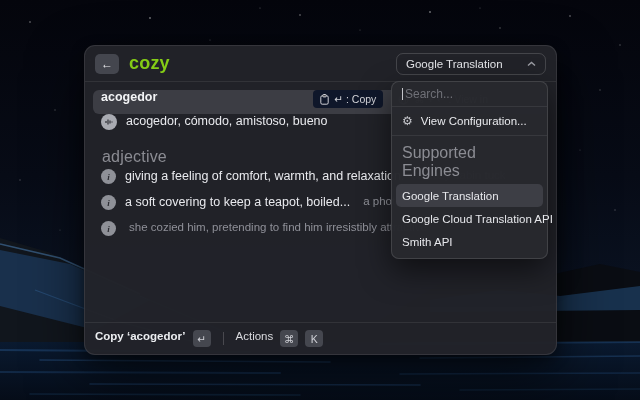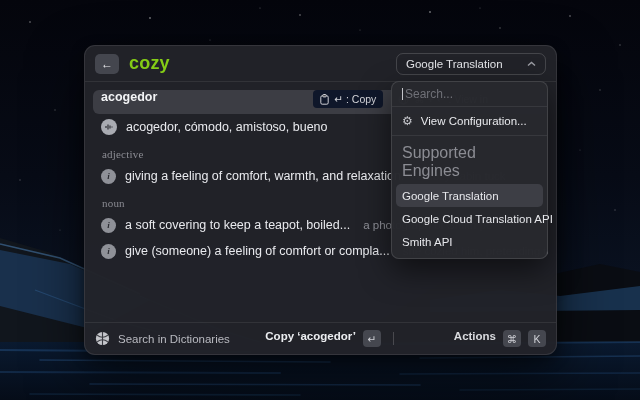--- a/index.html
+++ b/index.html
@@ -43,40 +43,40 @@
     display:flex;align-items:flex-start;padding:0 8px;gap:8px;
   }
   .sel-title{color:#f3f4f6;font-size:12.5px;font-weight:600;flex:1;}
   .hint-badges{display:flex;gap:8px;align-items:center;}
   .hint-badge{
     display:flex;align-items:center;gap:5px;height:18px;
     background:#0f172a;border-radius:4px;padding:0 7px;
     color:#d3d4d9;font-size:10.5px;white-space:nowrap;
   }
   .hint-badge.viewin{padding-right:52px;}
-  .row{display:flex;align-items:center;gap:9px;height:26px;padding:0 8px;white-space:nowrap;overflow:hidden;}
+  .row{display:flex;gap:9px;height:26px;padding:0 8px;white-space:nowrap;overflow:hidden;}
   .row-icon{
     width:16px;height:16px;border-radius:50%;background:#a9abb2;flex:0 0 16px;
     display:flex;align-items:center;justify-content:center;
   }
   .row-icon.dim{width:15px;height:15px;flex-basis:15px;background:#8f9198;}
   .row-icon .ltr{color:#2c2d33;font-size:9px;font-weight:700;font-style:italic;font-family:"Liberation Serif",serif;}
   .row-title{color:#e9eaee;font-size:12.5px;}
   .row-sub{color:#8f9098;font-size:11.5px;margin-left:4px;}
-  .sec-header{color:#8b8c93;font-size:11px;padding:8px 9px 3px;letter-spacing:.2px;font-family:Liberation Serif, serif;}
+  .sec-header{color:#8b8c93;font-size:16px;padding:8px 9px 3px;letter-spacing:.2px;}
   
   .win-footer{
     flex:0 0 31px;border-top:1px solid rgba(255,255,255,0.08);
     display:flex;align-items:center;padding:0 10px;gap:8px;margin-top:auto;
   }
   .footer-left{display:flex;align-items:center;gap:8px;flex:1;}
   .footer-label{color:#b9bac0;font-size:11.5px;}
   .footer-action{display:flex;align-items:flex-start;gap:7px;}
   .action-label{color:#eceef1;font-size:11.5px;font-weight:600;}
-  .action-label.secondary{font-weight:700;color:#d9dade;margin-left:48px;}
+  .action-label.secondary{font-weight:400;color:#d9dade;}
   .keycap{
     min-width:18px;height:17px;padding:0 3px;border-radius:4px;background:#45474f;
     display:flex;align-items:center;justify-content:center;
     color:#cfd0d6;font-size:10.5px;box-sizing:border-box;
   }
   .footer-divider{width:1px;height:13px;background:rgba(255,255,255,0.18);margin:0 4px;}
   
   .dropdown{
     position:absolute;top:35px;right:8px;width:157px;z-index:10;
     background:rgba(39,40,46,0.99);
@@ -219,49 +219,38 @@
 
     <div class="sec-header">adjective</div>
     <div class="row">
       <span class="row-icon dim">
           <span class="ltr">i</span>
         </span>
       <span class="row-title">giving a feeling of comfort, warmth, and relaxation.</span>
       <span class="row-sub">a cozy cabin tuck</span>
     </div>
 
-    <div class="sec-header">noun</div>
     <div class="row">
       <span class="row-icon dim">
           <span class="ltr">i</span>
         </span>
       <span class="row-title">a soft covering to keep a teapot, boiled...</span>
       <span class="row-sub">a photograph of Smith po</span>
     </div>
 
     <div class="row">
       <span class="row-icon dim">
           <span class="ltr">i</span>
         </span>
-      <span class="row-title">give (someone) a feeling of comfort or compla...</span>
       <span class="row-sub">she cozied him, pretending to find him irresistibly attractive</span>
     </div>
 
   </div>
 
   <div class="win-footer">
-    <div class="footer-left">
-      <svg width="15" height="15" viewBox="0 0 15 15">
-        <circle cx="7.5" cy="7.5" r="6.6" fill="#d6d7db" opacity="0.9"></circle>
-        <path d="M2.2 4.2 Q7.5 8.2 12.8 4.2" fill="none" stroke="#3a3b41" stroke-width="1.1"></path>
-        <path d="M2.2 10.8 Q7.5 6.8 12.8 10.8" fill="none" stroke="#3a3b41" stroke-width="1.1"></path>
-        <line x1="7.5" y1="0.9" x2="7.5" y2="14.1" stroke="#3a3b41" stroke-width="1.1"></line>
-      </svg>
-      <span class="footer-label">Search in Dictionaries</span>
-    </div>
     <div class="footer-action">
       <span class="action-label">Copy ‘acogedor’</span>
       <span class="keycap">↵</span>
     </div>
     <div class="footer-divider"></div>
     <div class="footer-action">
       <span class="action-label secondary">Actions</span>
       <span class="keycap">⌘</span>
       <span class="keycap">K</span>
     </div>

